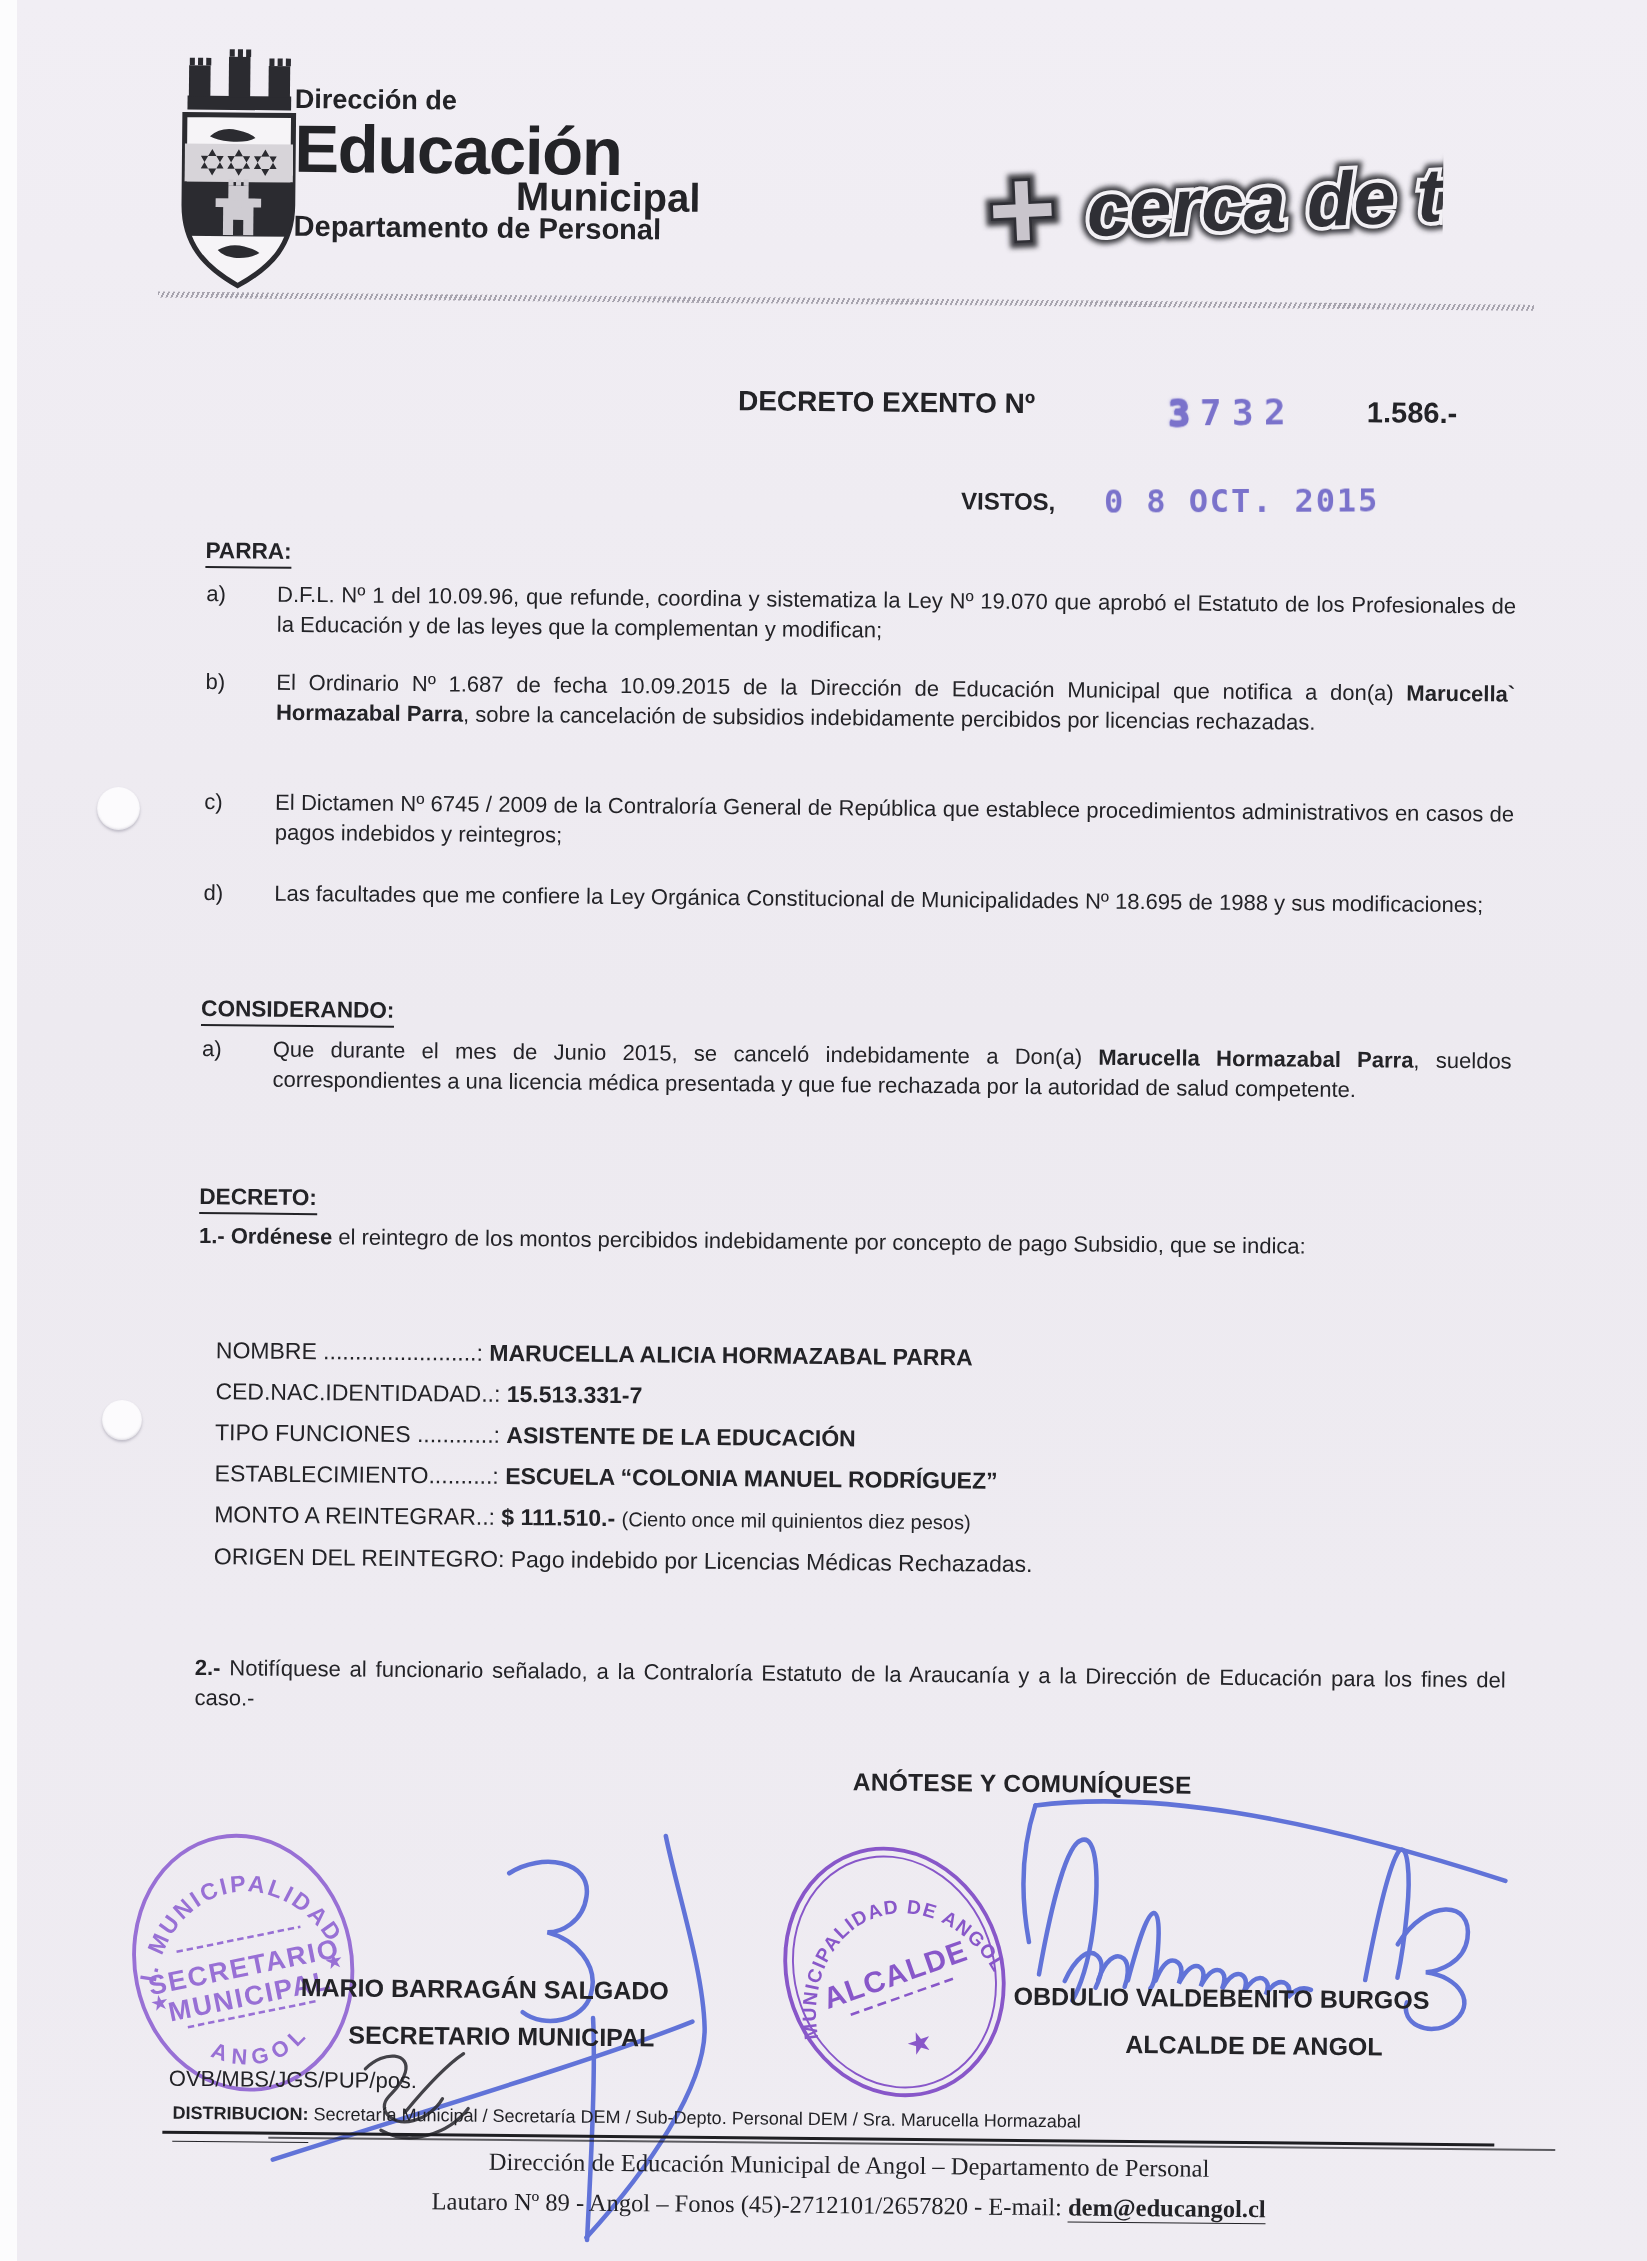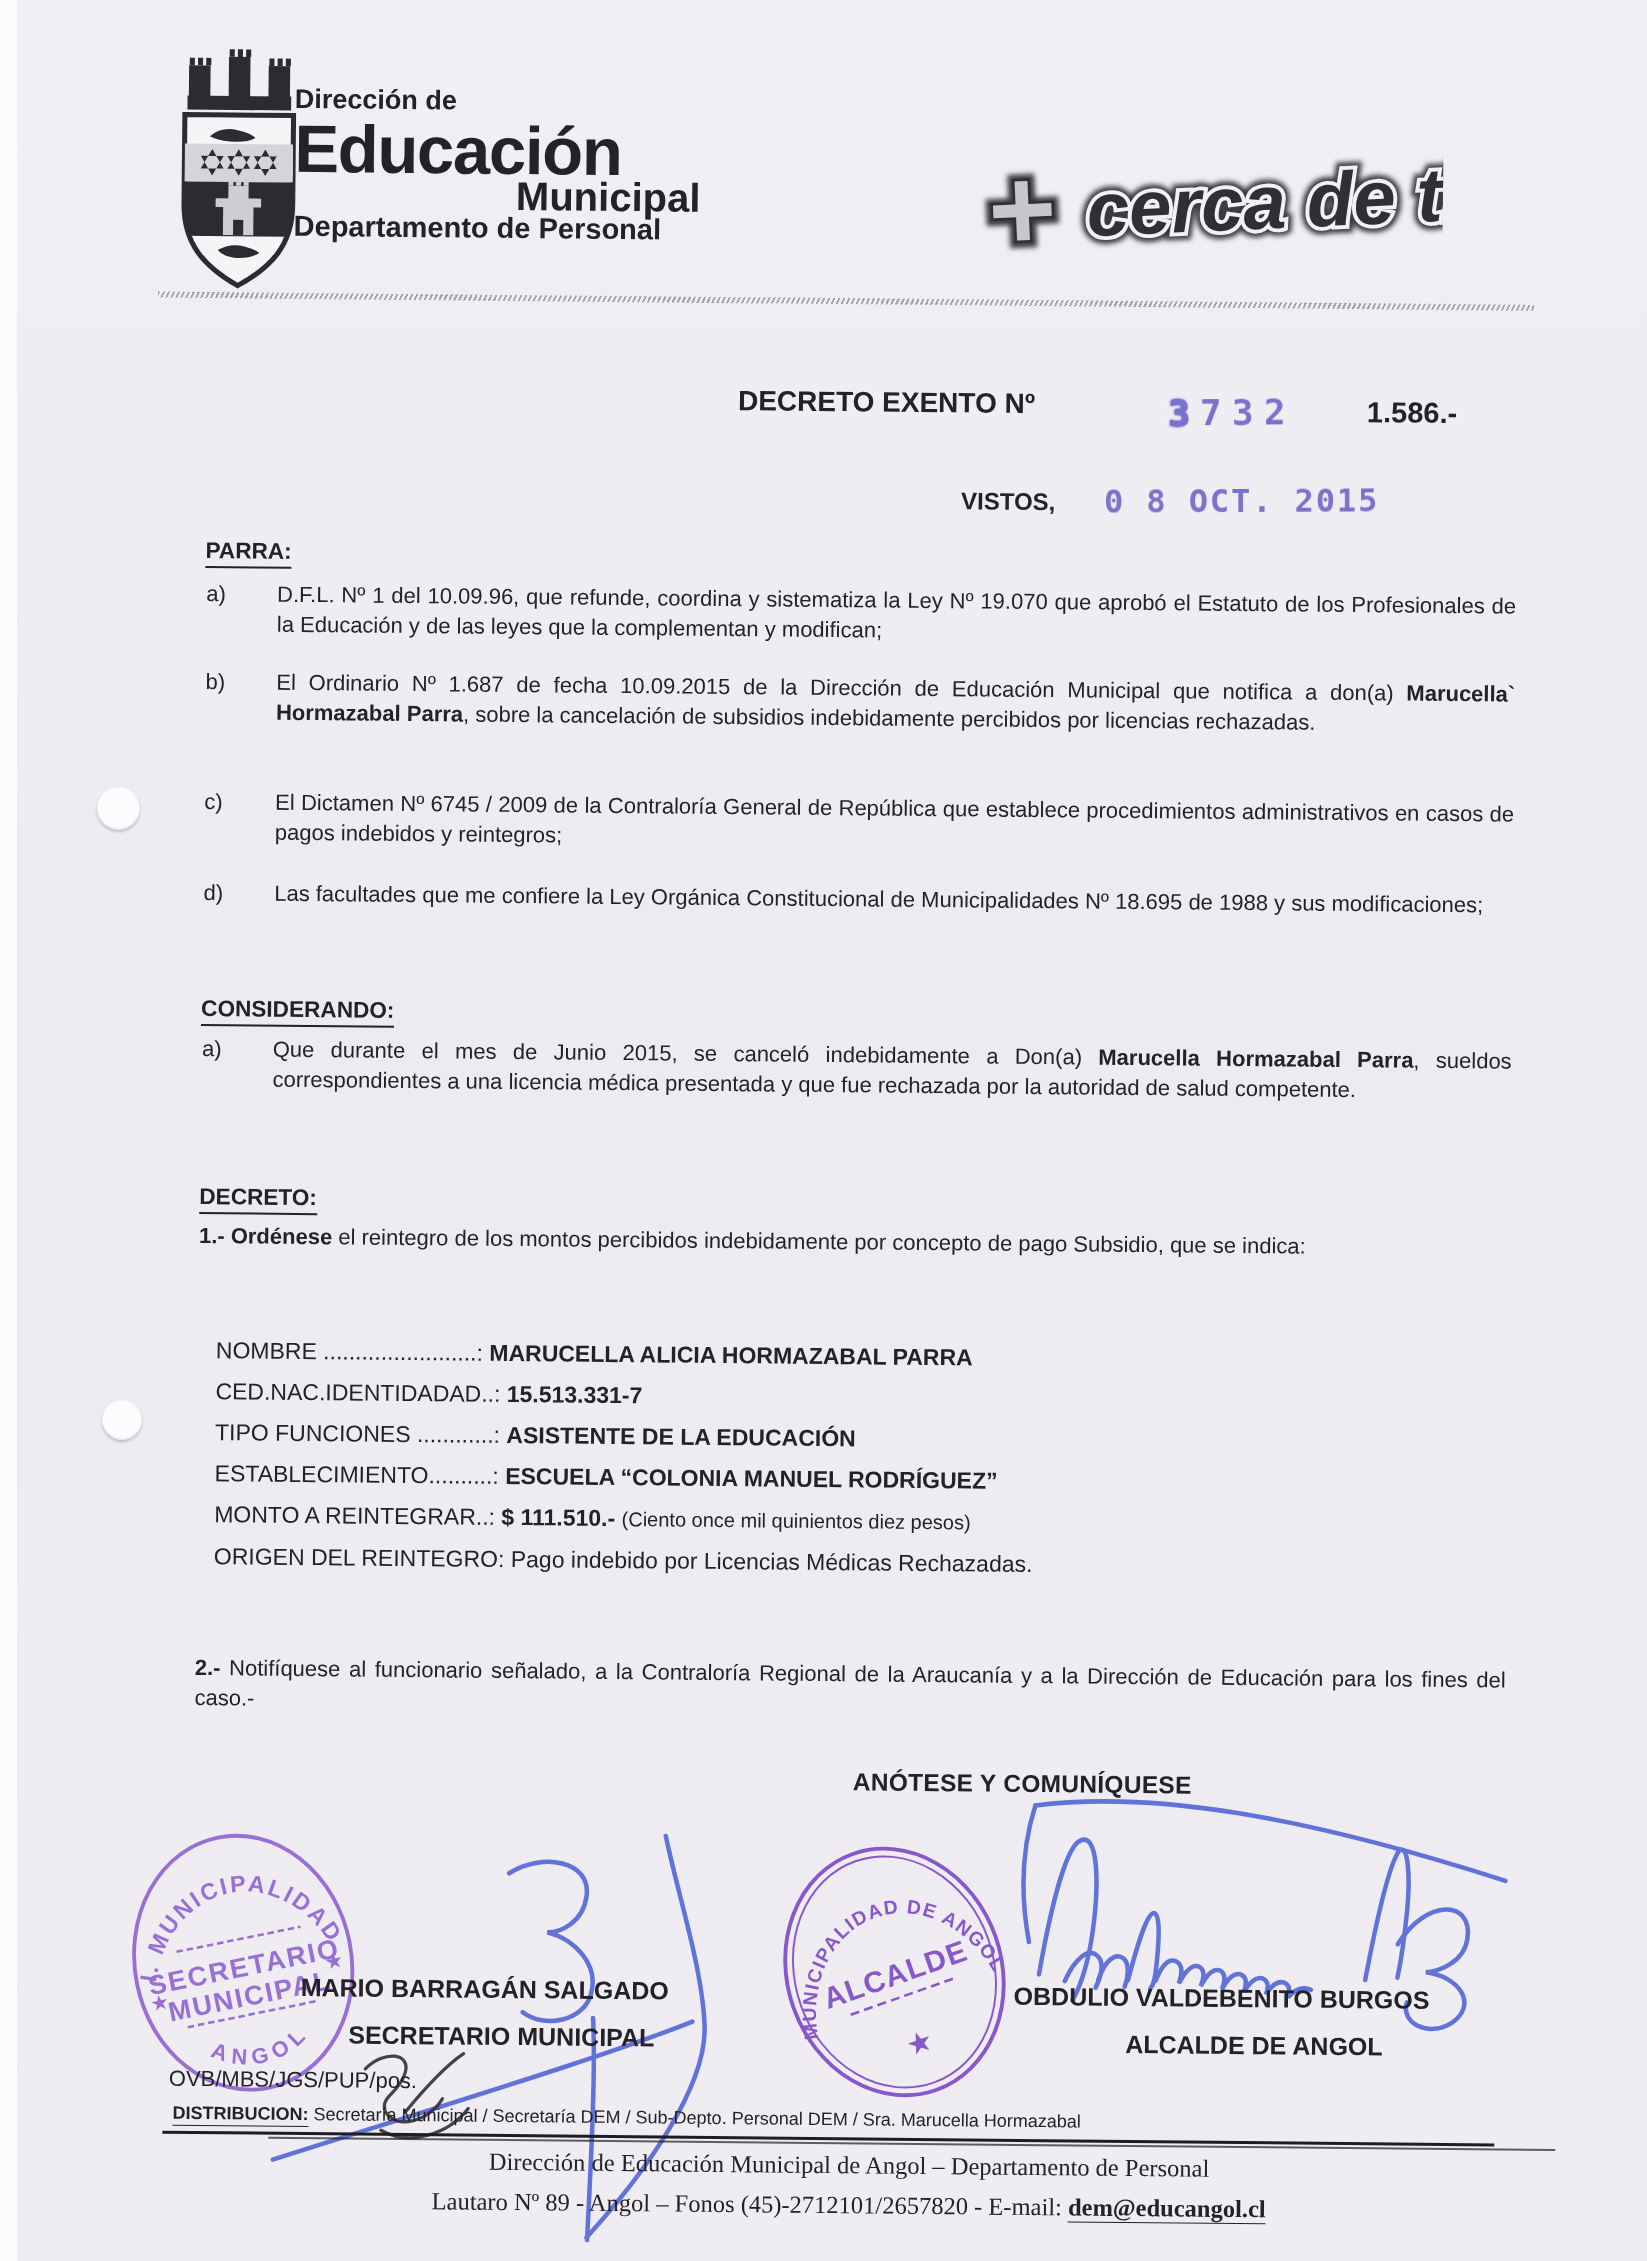--- a/index.html
+++ b/index.html
@@ -30,21 +30,21 @@
   .city{font-size:24px;font-weight:bold;}
   .stamp-date{display:inline-block;font-family:"DejaVu Sans Mono",monospace;font-weight:bold;
               font-size:32px;color:#7a72cb;letter-spacing:1.9px;transform:rotate(-0.8deg);filter:blur(0.3px);}
   .fields{font-size:23px;line-height:41px;white-space:nowrap;}
   .fields .val{font-weight:bold;}
   .fields .note{font-size:20px;}
   .anotese{font-size:24.5px;font-weight:bold;letter-spacing:0.3px;}
   .sig-name{font-size:25px;font-weight:bold;white-space:nowrap;}
   .initials{font-size:22px;}
   .dist{font-size:18px;white-space:nowrap;}
-  .dist .dl{font-weight:bold;border-bottom:1.9px solid #232327;padding-bottom:2px;}
+  .dist .dl{font-weight:bold;border-bottom:1.9px solid #232327;padding-bottom:18px;}
   .rule{background:#1e1e22;}
   .footer-serif{font-family:"Liberation Serif",serif;font-size:24.5px;text-align:center;white-space:nowrap;}
   .footer-serif .email{font-weight:bold;border-bottom:1.9px solid #232327;padding-bottom:0.6px;}
   .hole{border-radius:50%;background:#fcfbfd;box-shadow:0 1.9px 2.6px rgba(110,105,125,.35), inset 0 -1.3px 1.9px rgba(160,155,170,.25);}
   .stampwrap{mix-blend-mode:multiply;}
   svg text{font-family:"Liberation Sans",sans-serif;}
 </style>
 </head>
 <body>
 
@@ -177,21 +177,21 @@
     <div class="abs fields" style="left:218px;top:1336px;">
       <div><span class="lbl">NOMBRE ........................:</span> <span class="val">MARUCELLA ALICIA HORMAZABAL PARRA</span></div>
       <div><span class="lbl">CED.NAC.IDENTIDADAD..:</span> <span class="val">15.513.331-7</span></div>
       <div><span class="lbl">TIPO FUNCIONES ............:</span> <span class="val">ASISTENTE DE LA EDUCACIÓN</span></div>
       <div><span class="lbl">ESTABLECIMIENTO..........:</span> <span class="val">ESCUELA “COLONIA MANUEL RODRÍGUEZ”</span></div>
       <div><span class="lbl">MONTO A REINTEGRAR..:</span> <span class="val">$ 111.510.-</span> <span class="note">(Ciento once mil quinientos diez pesos)</span></div>
       <div><span class="lbl">ORIGEN DEL REINTEGRO:</span> <span>Pago indebido por Licencias Médicas Rechazadas.</span></div>
     </div>
 
     <div class="abs body-text" style="left:200px;top:1659px;width:1311px;">
-      <span class="b">2.-</span><span> Notifíquese al funcionario señalado, a la Contraloría Regional de la Araucanía y a la Dirección de Educación para los fines del caso.-</span>
+      <span class="b">2.-</span><span> Notifíquese al funcionario señalado, a la Contraloría Estatuto de la Araucanía y a la Dirección de Educación para los fines del caso.-</span>
     </div>
 
     <div class="abs anotese" style="left:859px;top:1768px;">ANÓTESE Y COMUNÍQUESE</div>
 
     <div class="abs stampwrap" style="left:129px;top:1828px;transform:rotate(-12deg);opacity:.88;">
       <svg width="245" height="281" viewBox="0 0 380 435">
         <defs>
           <path id="lst" d="M 44,248 A 150,180 0 0 1 336,244" fill="none"></path>
           <path id="lsb" d="M 74,306 A 140,162 0 0 0 306,302" fill="none"></path>
         </defs>

